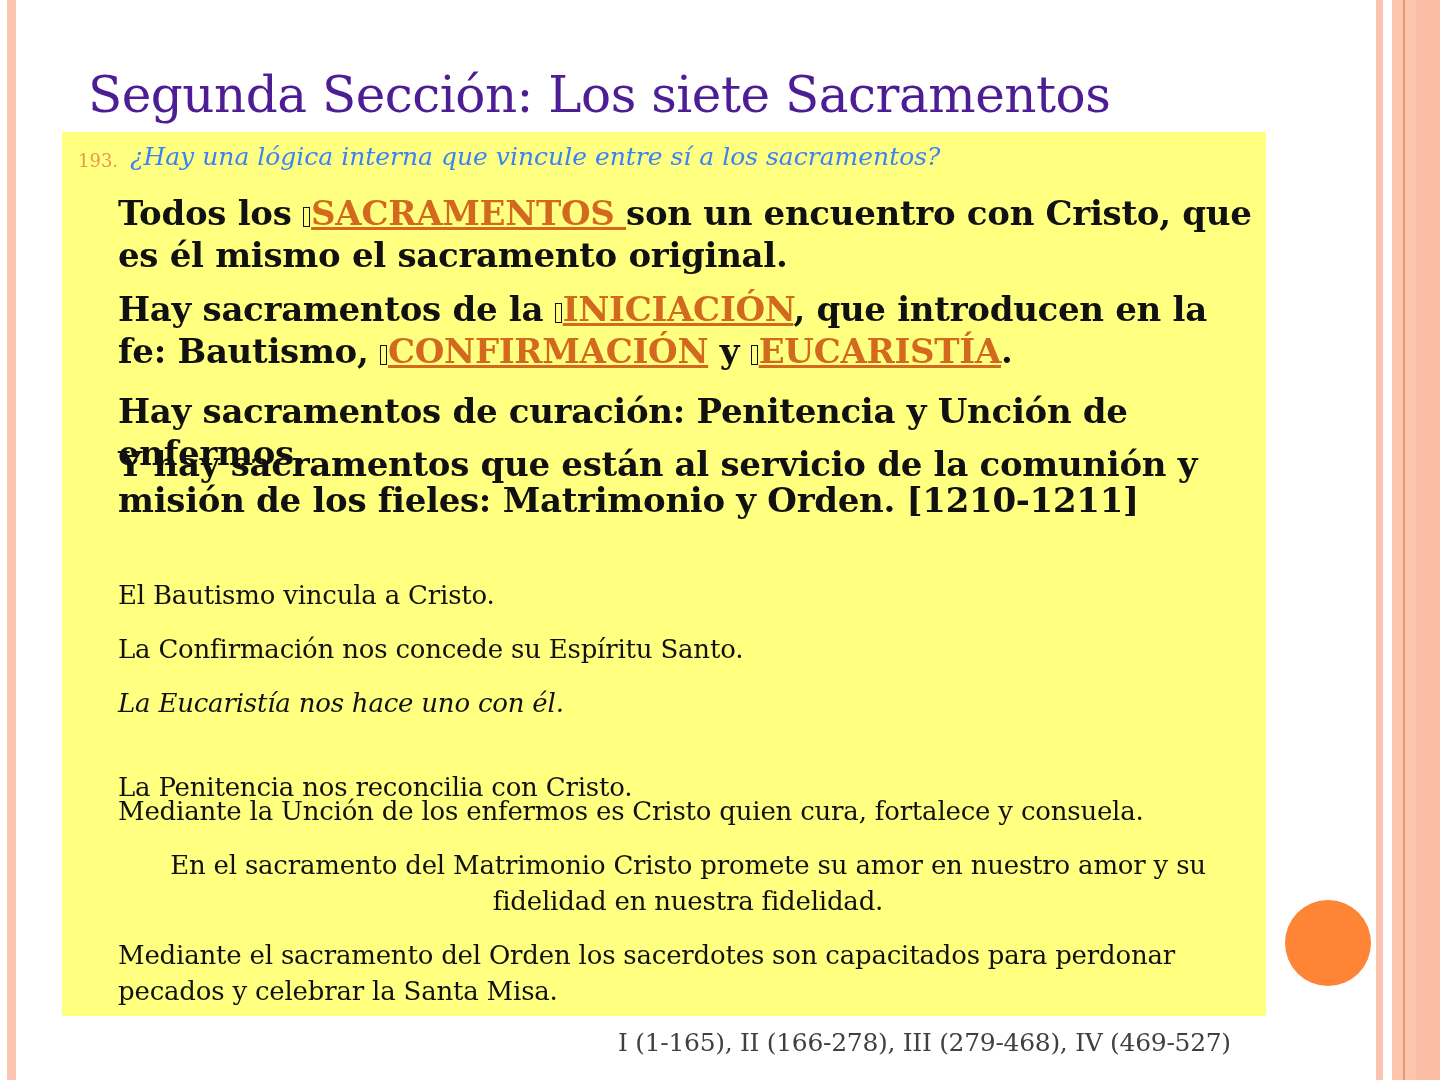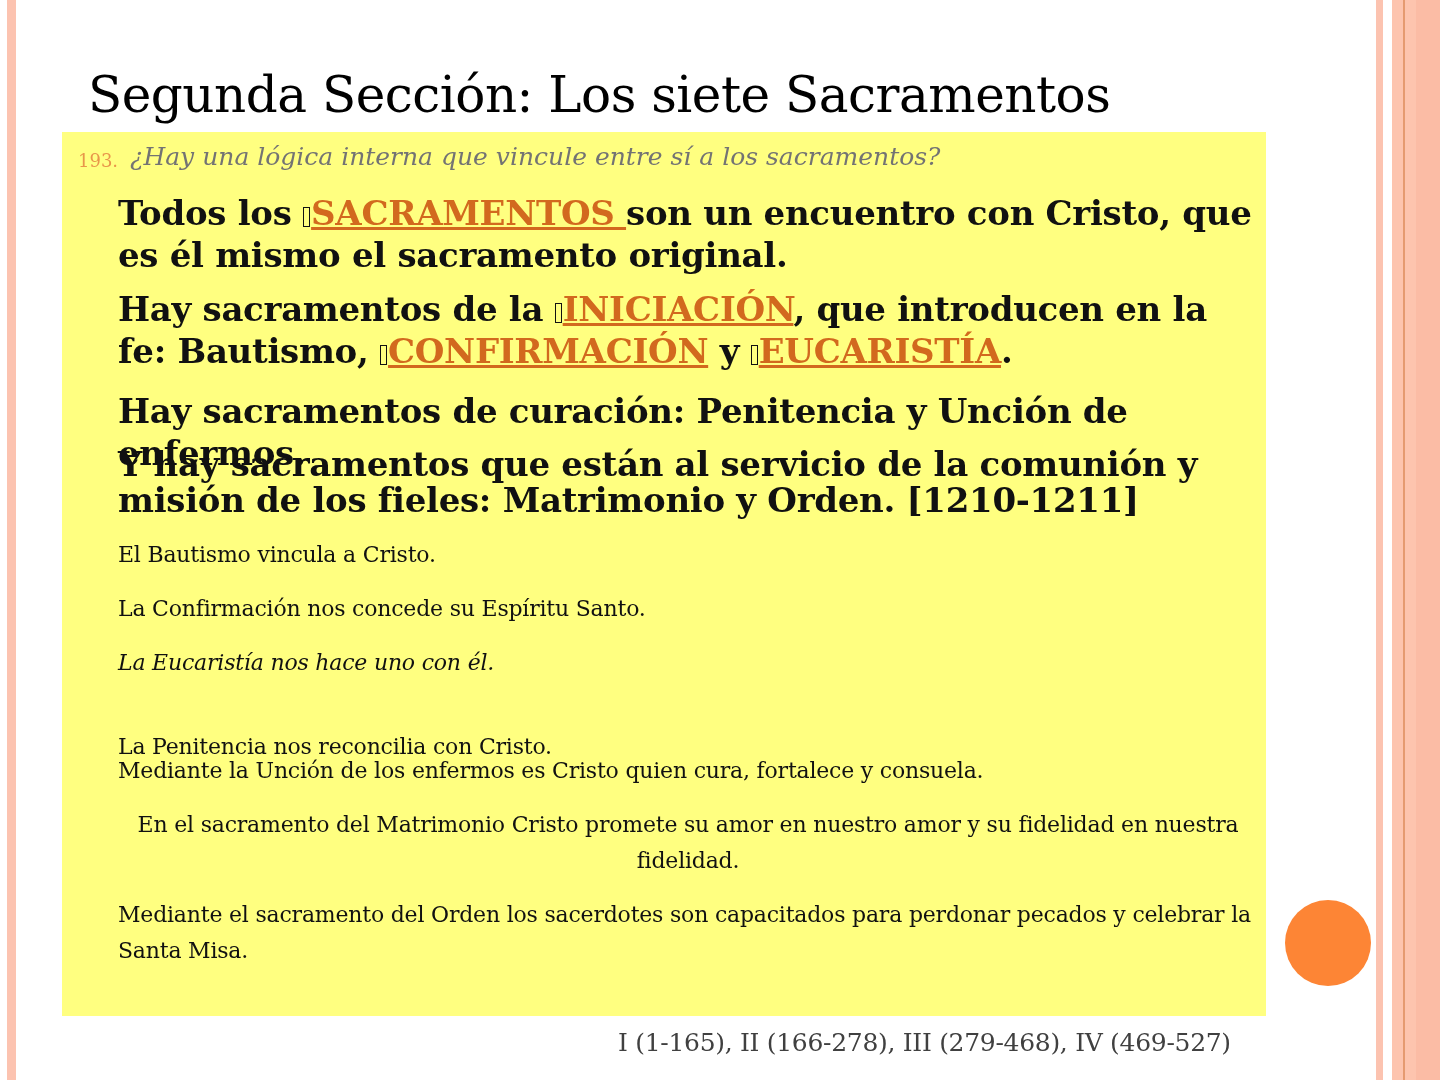--- a/index.html
+++ b/index.html
@@ -10,41 +10,41 @@
     }
     .stripe { position: absolute; top: 0; height: 1080px; }
     .stripe-left { left: 7px; width: 9px; background: #fcc3b0; }
     .stripe-r1 { left: 1376px; width: 7px; background: #fcc3b0; }
     .stripe-r2 { left: 1392px; width: 48px; background: #fdc4ae; }
     .stripe-r2-line { left: 1403px; width: 2px; background: #e59a70; }
     .stripe-r2-shade { left: 1416px; width: 24px; background: #fbbca5; }
 
     .title {
       position: absolute; left: 88px; top: 66px;
-      font-size: 50px; color: #000000; white-space: nowrap;
+      font-size: 50px; color: #4c1d95; white-space: nowrap;
       font-family: "DejaVu Serif", serif; letter-spacing: -0.5px;
     }
     .panel {
       position: absolute; left: 62px; top: 132px; width: 1204px; height: 884px;
       background: #ffff80;
     }
     .qnum {
       position: absolute; left: 78px; top: 150px;
       font-size: 18px; color: #e8964a;
     }
     .question {
       position: absolute; left: 130px; top: 142px;
-      font-size: 25px; font-style: italic; color: #737373; white-space: nowrap;
+      font-size: 25px; font-style: italic; color: #3b82f6; white-space: nowrap;
     }
     .para {
       position: absolute; left: 118px; width: 1140px;
       font-size: 26px; color: #111; line-height: 40px;
     }
     .bold { font-weight: bold; font-size: 34px; line-height: 42px; letter-spacing: -0.3px; }
-    .regular { font-size: 22px; line-height: 36px; letter-spacing: -0.2px; }
+    .regular { font-size: 26px; line-height: 36px; letter-spacing: -0.2px; margin-top: 40px; }
     .link { color: #d2691e; text-decoration: underline; text-decoration-color: #d2691e; }
     .box-glyph {
       display: inline-block; width: 7px; height: 20px; border: 1.5px solid #111;
       vertical-align: -2px; margin-right: 1px; box-sizing: border-box;
     }
     .footer {
       position: absolute; left: 618px; top: 1028px;
       font-size: 25px; color: #404040; white-space: nowrap; letter-spacing: -0.3px;
     }
     .circle {

